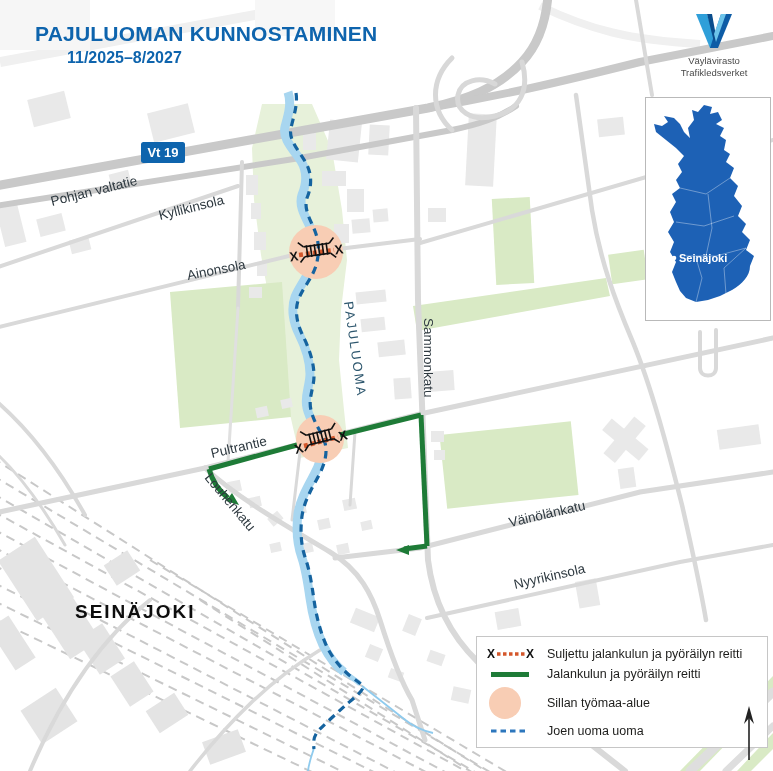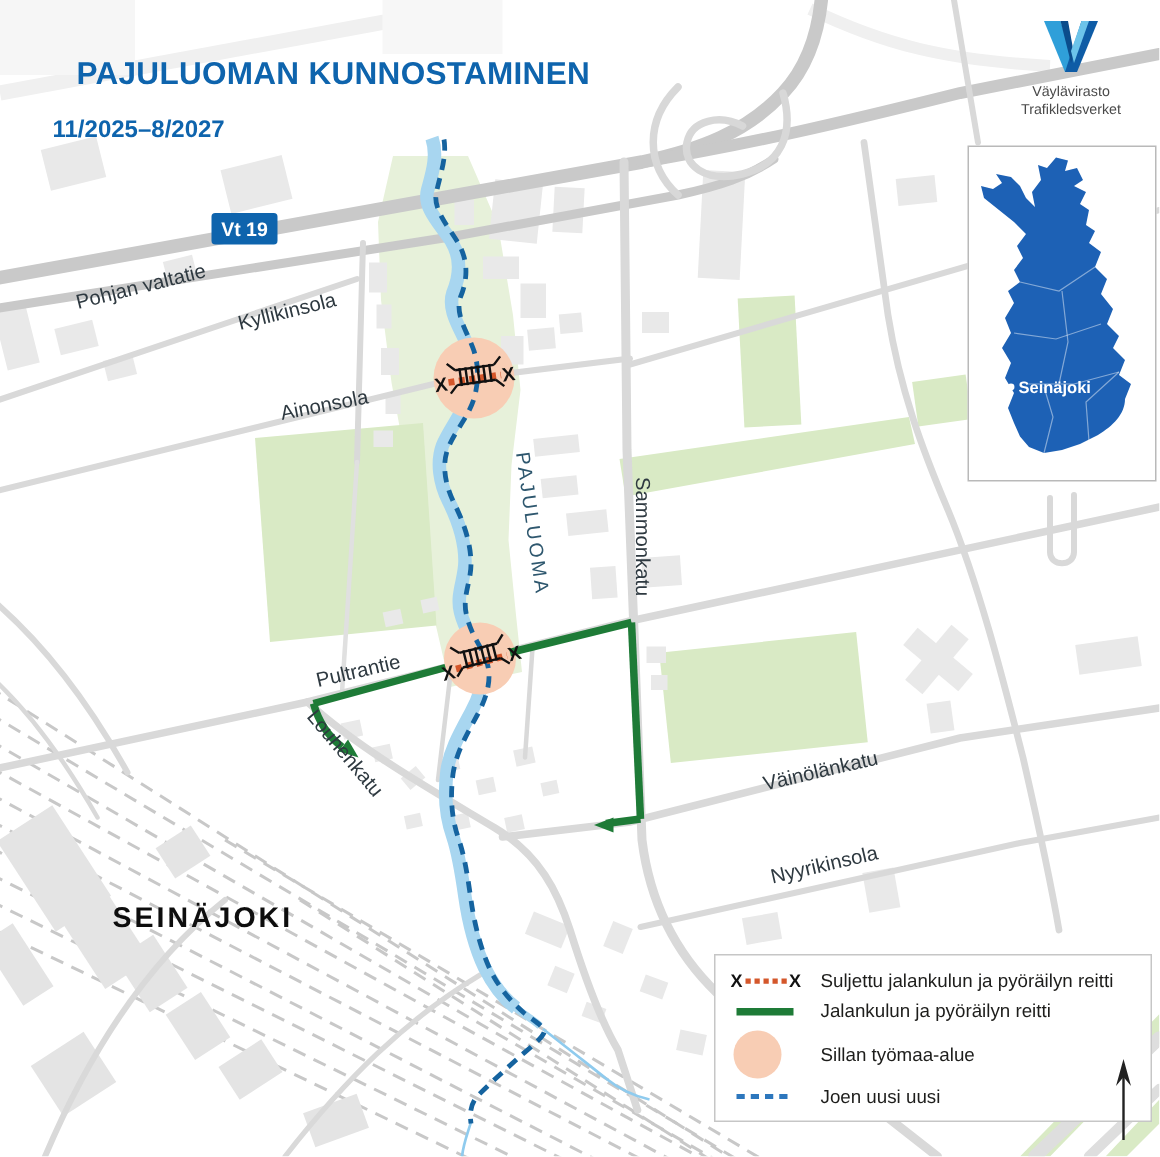--- a/index.html
+++ b/index.html
@@ -1,22 +1,22 @@
 <!DOCTYPE html>
 <html><head>
 <meta charset="utf-8">
 <style>
   html,body{margin:0;padding:0;background:#ffffff;}
   .stage{position:relative;width:773px;height:771px;overflow:hidden;background:#ffffff;
          font-family:"Liberation Sans", sans-serif;}
   .map-svg{position:absolute;left:0;top:0;}
   
   .header{position:absolute;left:35px;top:22px;}
-  .header h1{margin:16px;font-size:21px;font-weight:bold;color:#0e64ad;letter-spacing:.2px;}
-  .header .dates{margin-top:3px;font-size:16px;font-weight:bold;color:#0e64ad;}
+  .header h1{margin:0;font-size:21px;font-weight:bold;color:#0e64ad;letter-spacing:.2px;}
+  .header .dates{margin-top:3px;font-size:16px;font-weight:bold;color:#0e64ad;margin-left:32px;}
   
   .logo{position:absolute;left:668px;top:4px;width:92px;height:76px;}
   
   .inset{position:absolute;left:645px;top:97px;width:126px;height:224px;background:#fff;
          border:1px solid #b9b9b9;box-sizing:border-box;}
   
   .legend{position:absolute;left:476px;top:636px;width:292px;height:112px;background:#fff;
           border:1px solid #c6c6c6;box-sizing:border-box;display:flex;flex-direction:column;
           justify-content:space-around;padding:6px 10px;}
   .legend-row{display:flex;align-items:center;gap:8px;}
@@ -305,21 +305,21 @@
           <span class="work-dot"></span>
         </span>
       <span class="legend-label">Sillan työmaa-alue</span>
     </div>
     <div class="legend-row">
       <span class="legend-sym">
         <svg width="50" height="8" viewBox="0 0 50 8">
           <line x1="4" y1="4" x2="42" y2="4" stroke="#2d77bd" stroke-width="3.2" stroke-dasharray="5.5 4"></line>
         </svg>
       </span>
-      <span class="legend-label">Joen uusi uusi</span>
+      <span class="legend-label">Joen uoma uoma</span>
     </div>
   </div>
 
   <div class="north">
     <svg width="26" height="62" viewBox="0 0 26 62">
       <line x1="13" y1="58" x2="13" y2="14" stroke="#222" stroke-width="1.6"></line>
       <polygon points="13,4 8,22 13,16 18,22" fill="#222"></polygon>
     </svg>
   </div>
 

